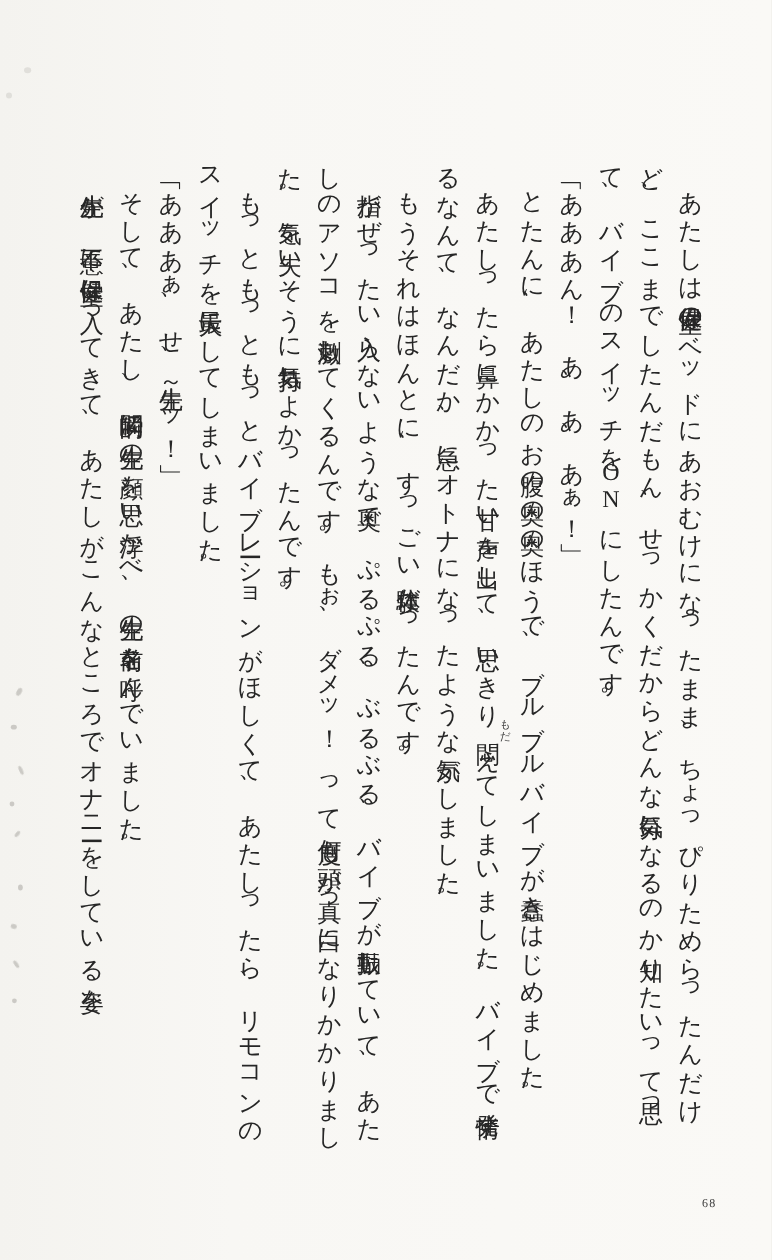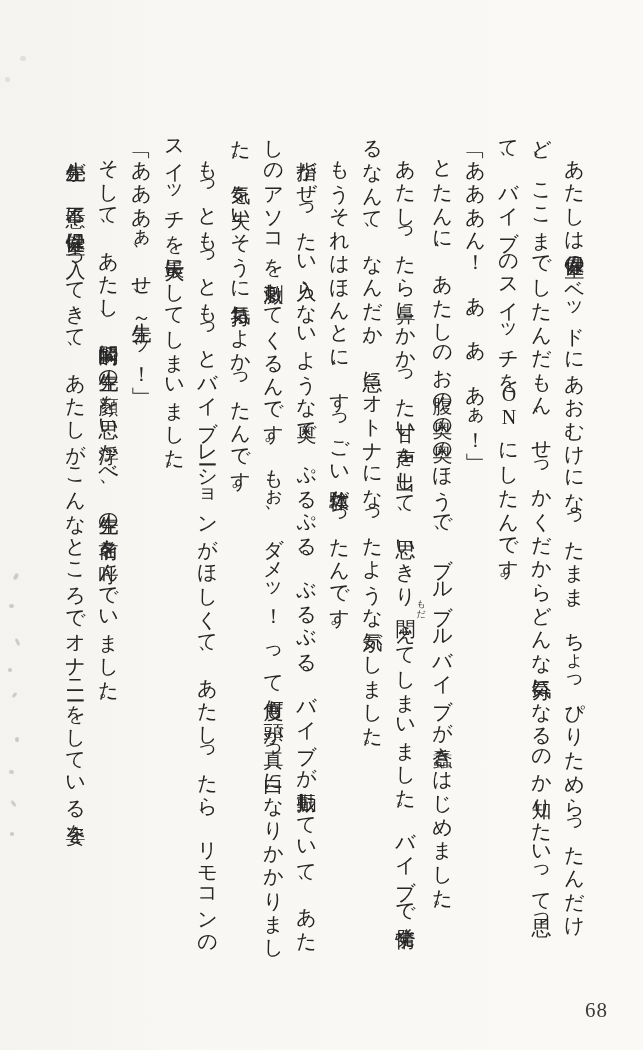--- a/index.html
+++ b/index.html
@@ -44,21 +44,21 @@
   }
   ruby rt {
     font-size: 9px;
     letter-spacing: 0;
     color: #3a3a3a;
   }
   .page-number {
     position: absolute;
     left: 585px;
     top: 998px;
-    font-size: 21px;
+    font-size: 10px;
     color: #3c3c3c;
     letter-spacing: 1px;
   }
   
   .bleed i {
     position: absolute;
     display: block;
     background: rgba(110, 105, 100, 0.30);
     border-radius: 50%;
     filter: blur(0.6px);

